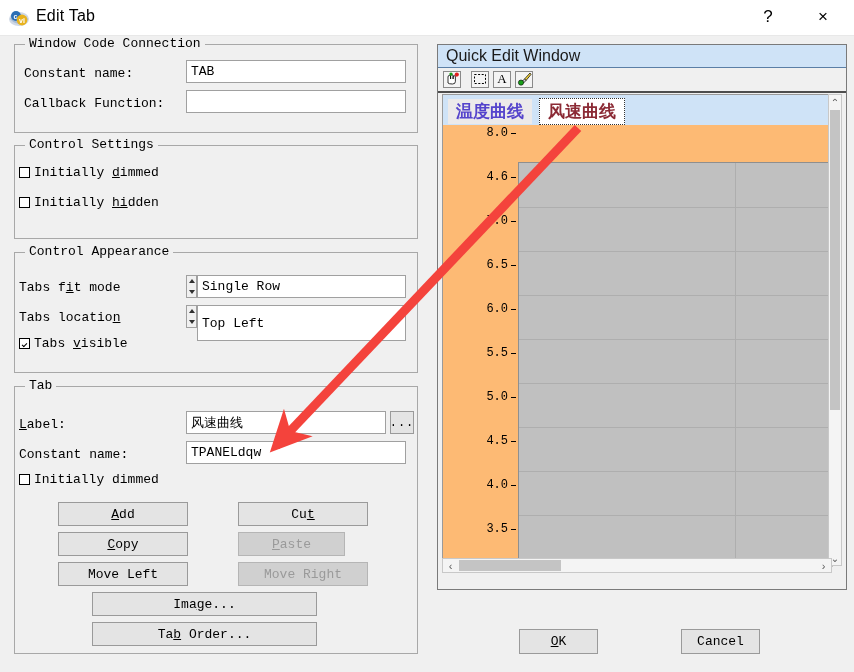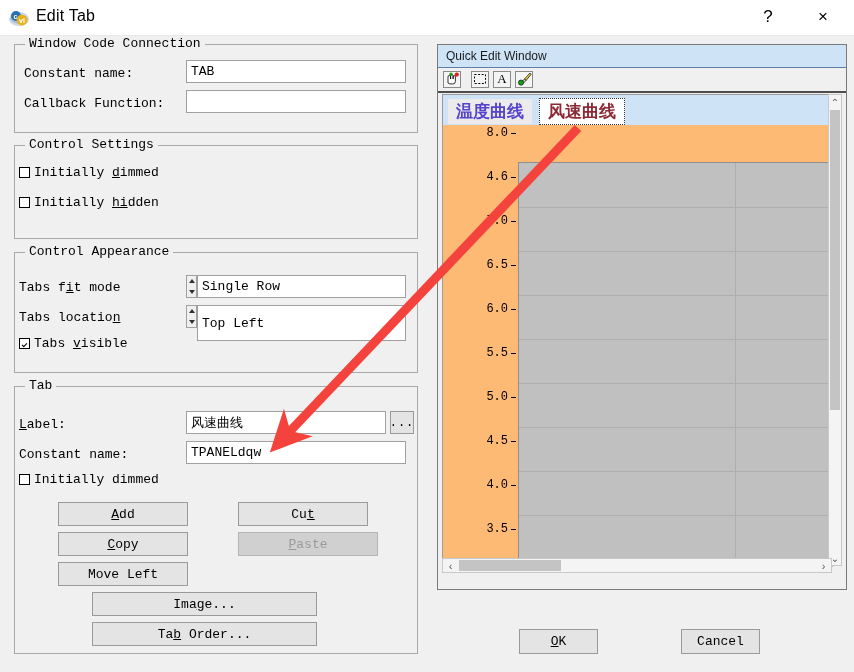--- a/index.html
+++ b/index.html
@@ -65,21 +65,21 @@
     font-size:13px;color:#000;display:flex;align-items:center;justify-content:center;
     cursor:default;white-space:nowrap;font-family:"Liberation Mono","DejaVu Sans Mono",monospace;}
   .btn u{text-decoration:underline;}
   .btn.disabled{background:#d0d0d0;color:#9a9a9a;border-color:#b5b5b5;}
   .btn.dots{font-size:12px;letter-spacing:1px;}
 
   
   .qew{position:absolute;left:437px;top:44px;width:410px;height:546px;
     background:#f0f0f0;border:1px solid #7a7a7a;box-sizing:border-box;}
   .qew-title{position:absolute;left:0;top:0;width:100%;height:22px;background:#cfe3f7;
-    font-family:"Liberation Sans",sans-serif;font-size:12px;color:#1a1a1a;
+    font-family:"Liberation Sans",sans-serif;font-size:16px;color:#1a1a1a;
     display:flex;align-items:center;padding-left:8px;box-sizing:border-box;}
   .qew-title-sep{position:absolute;left:0;top:22px;width:100%;height:1px;background:#5b7fa6;}
   .qew-toolbar{position:absolute;left:0;top:23px;width:100%;height:22px;background:#f0f0f0;
     display:flex;align-items:center;padding-left:5px;gap:4px;box-sizing:border-box;}
   .qew-toolbar-sep{position:absolute;left:0;top:46px;width:100%;height:2px;background:#4d4d4d;}
   .tbicon{width:18px;height:17px;border:1px solid #8a8a8a;background:#f4f4f4;
     display:flex;align-items:center;justify-content:center;position:relative;box-sizing:border-box;}
   .tbicon.sep{margin-left:6px;}
 
   .qew-canvas{position:absolute;left:4px;top:49px;width:390px;height:472px;background:#ffffff;
@@ -216,24 +216,25 @@
 
     <div class="btn" style="left:58px;top:466px;width:130px;height:24px;">
         <span><u>A</u>dd</span>
       </div>
     <div class="btn" style="left:238px;top:466px;width:130px;height:24px;">
         <span>Cu<u>t</u></span>
       </div>
     <div class="btn" style="left:58px;top:496px;width:130px;height:24px;">
         <span><u>C</u>opy</span>
       </div>
-    <div class="btn disabled" style="left:238px;top:496px;width:140px;height:24px;">
+    <div class="btn disabled" style="left:238px;top:496px;width:107px;height:24px;">
         <span><u>P</u>aste</span>
       </div>
     <div class="btn" style="left:58px;top:526px;width:130px;height:24px;">Move Left</div>
+    <div class="btn disabled" style="left:238px;top:526px;width:130px;height:24px;">Move Right</div>
     <div class="btn" style="left:92px;top:556px;width:225px;height:24px;">
         <span>Ima<u>g</u>e...</span>
       </div>
     <div class="btn" style="left:92px;top:586px;width:225px;height:24px;">
         <span>Ta<u>b</u> Order...</span>
       </div>
   </div>
 
   <div class="qew">
     <div class="qew-title">Quick Edit Window</div>

